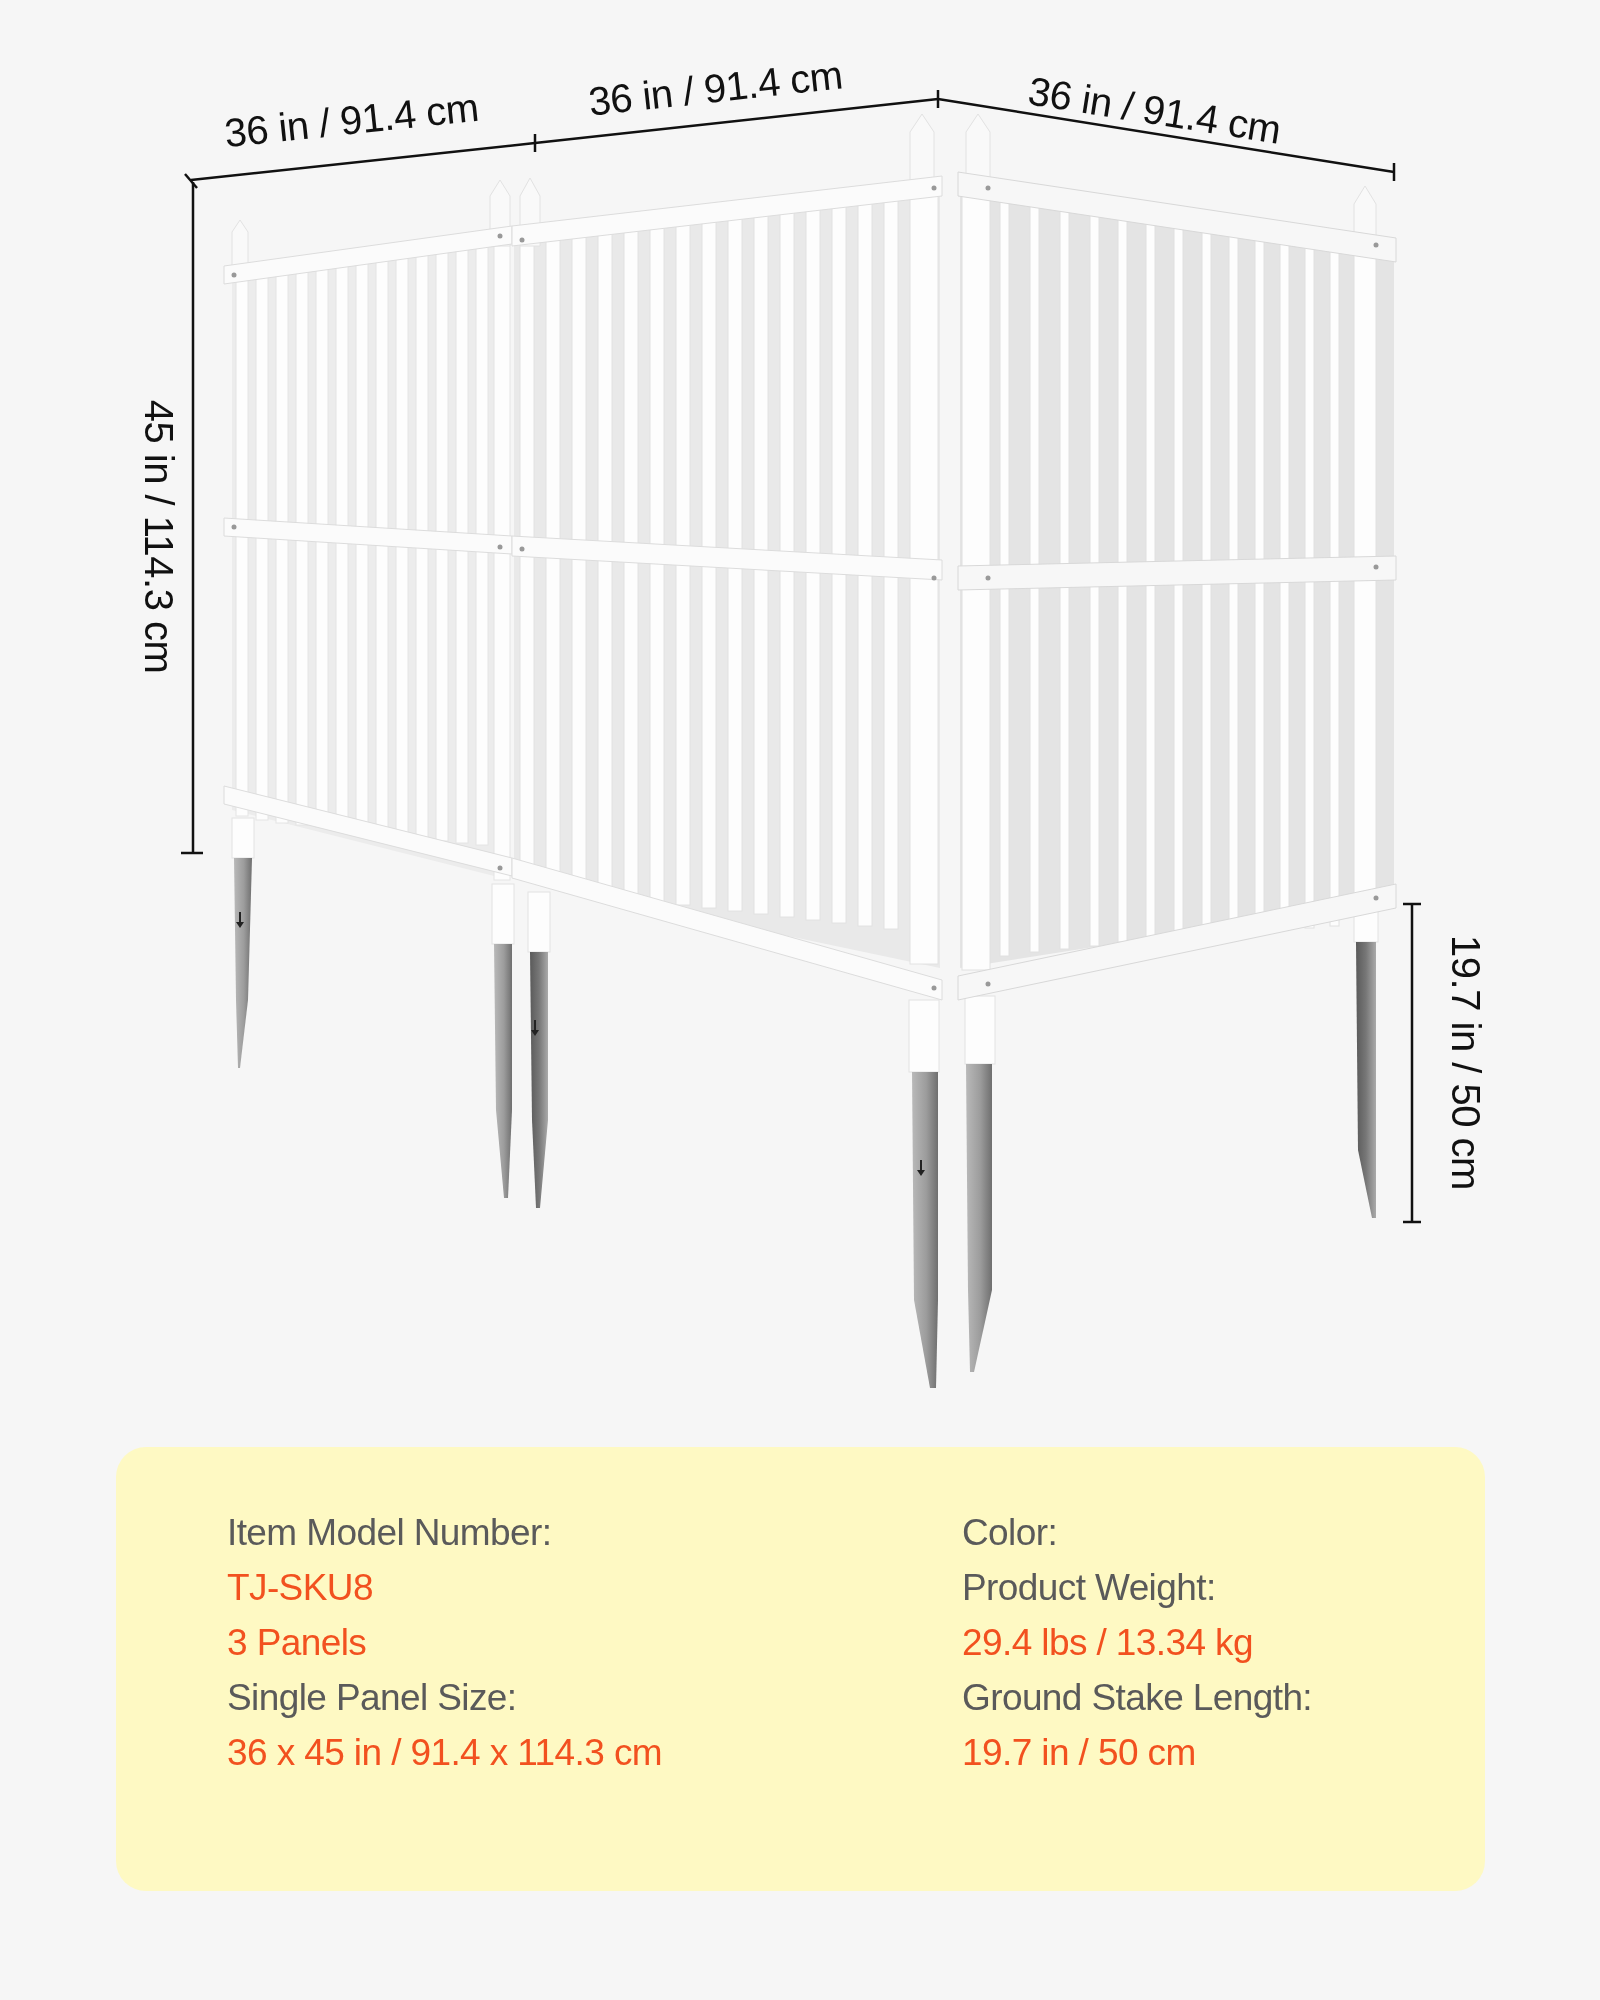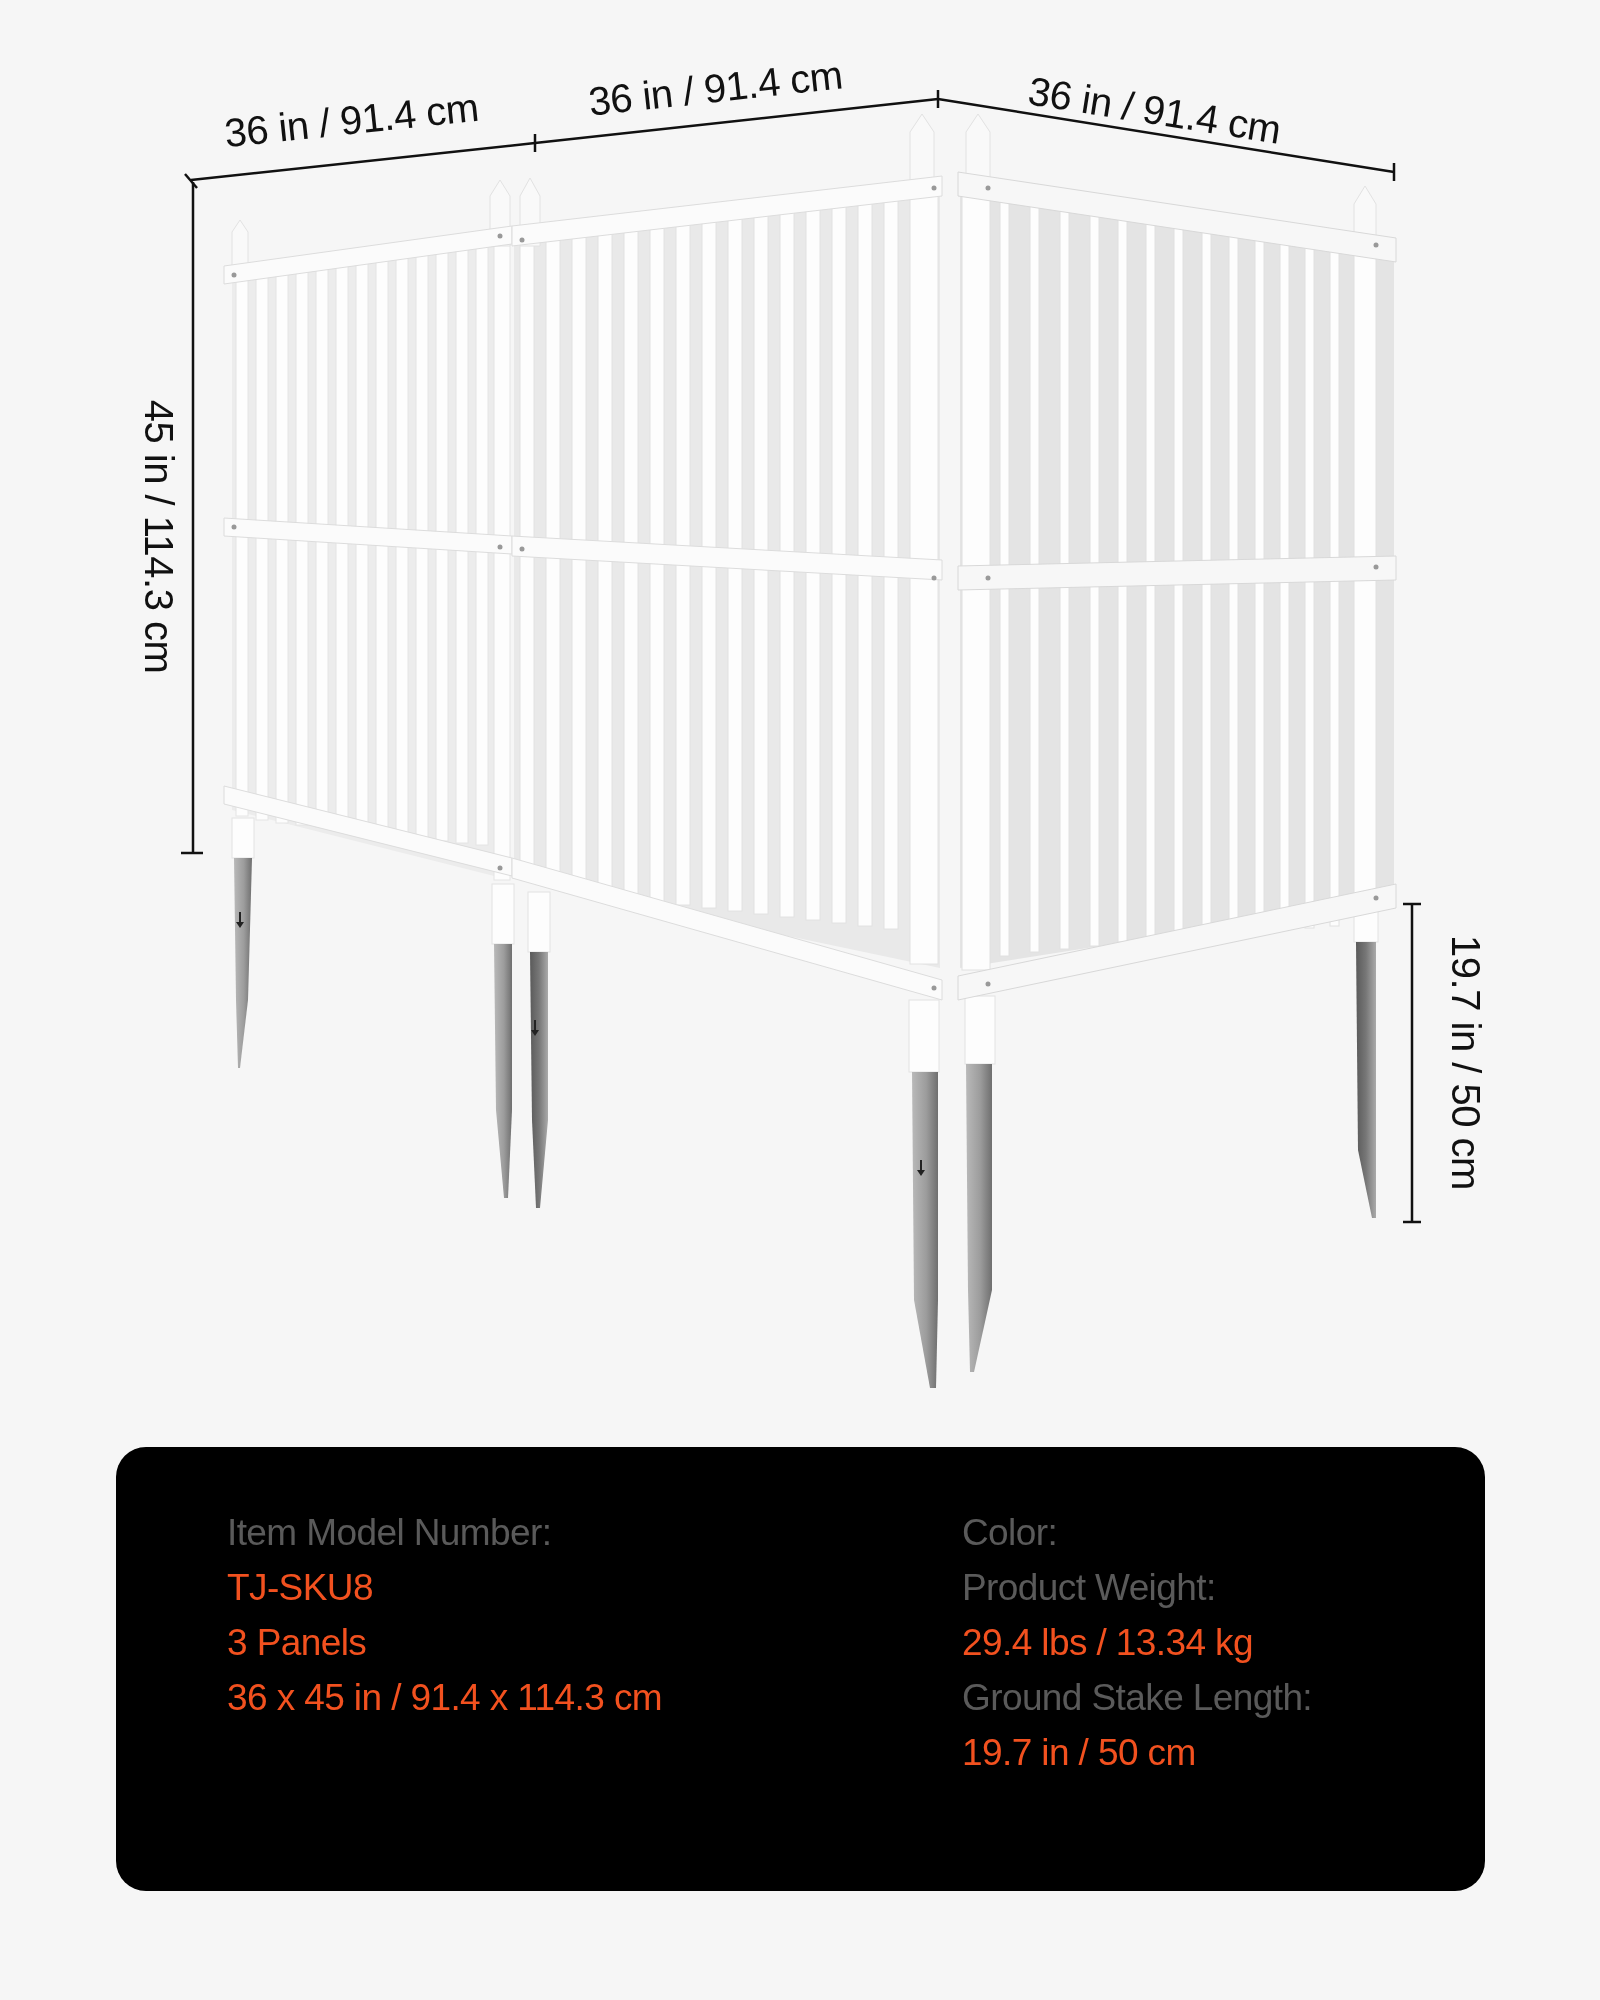--- a/index.html
+++ b/index.html
@@ -9,21 +9,21 @@
     font-family: "Liberation Sans", "DejaVu Sans", sans-serif;
   }
   .stage { position: absolute; left: 0; top: 0; width: 1600px; height: 1420px; }
   .stage svg { position: absolute; left: 0; top: 0; }
   .dim-label {
     position: absolute; color: #111; font-size: 40px; white-space: nowrap;
     transform-origin: center center; letter-spacing: -0.5px;
   }
   .card {
     position: absolute; left: 116px; top: 1447px; width: 1369px; height: 444px;
-    background: #000000; border-radius: 30px;
+    background: #fef9c3; border-radius: 30px;
   }
   .col { position: absolute; top: 58px; }
   .col-left { left: 111px; }
   .col-right { left: 846px; }
   .spec { margin: 0; }
   .spec-label { display: block; color: #5a5a5a; font-size: 37px; line-height: 55px; letter-spacing: -0.6px; }
   .spec-value { display: block; color: #f2511f; font-size: 37px; font-weight: normal; line-height: 55px; letter-spacing: -0.6px; }
 </style>
 </head>
 <body>
@@ -191,20 +191,21 @@
 <div class="card">
   <div class="col col-left">
     <div class="spec">
       <span class="spec-label">Item Model Number:</span>
       <span class="spec-value">TJ-SKU8</span>
     </div>
     <div class="spec">
       <span class="spec-value">3 Panels</span>
     </div>
     <div class="spec">
+      <span class="spec-label">Single Panel Size:</span>
       <span class="spec-value">36 x 45 in / 91.4 x 114.3 cm</span>
     </div>
   </div>
   <div class="col col-right">
     <div class="spec">
       <span class="spec-label">Color:</span>
     </div>
     <div class="spec">
       <span class="spec-label">Product Weight:</span>
       <span class="spec-value">29.4 lbs / 13.34 kg</span>

